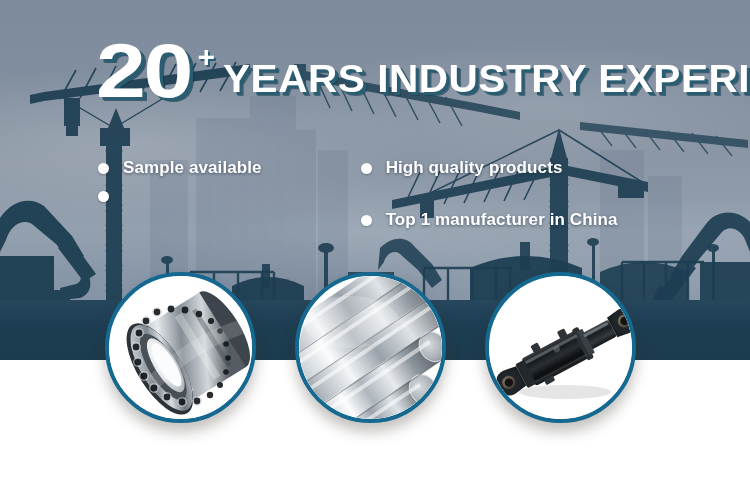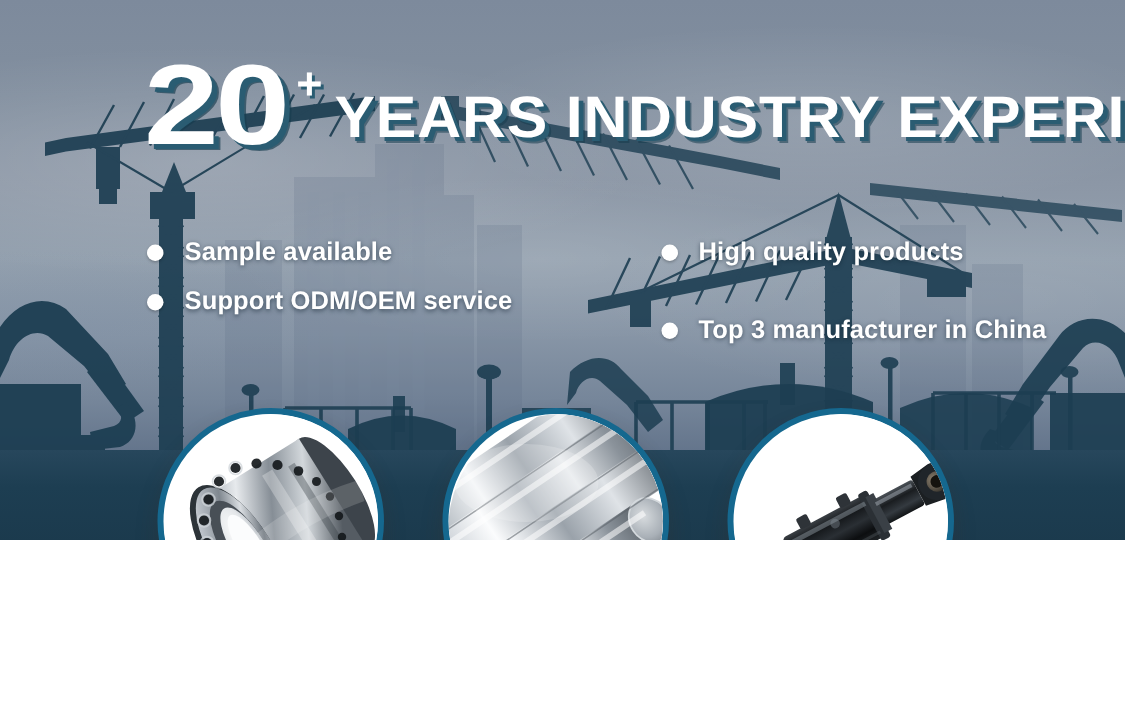--- a/index.html
+++ b/index.html
@@ -5,21 +5,21 @@
 <style>
   * { margin:0; padding:0; box-sizing:border-box; }
   html,body { background:#ffffff; }
   body {
     font-family:"Liberation Sans", sans-serif;
     width:750px; height:482px;
   }
 
   .banner {
     position:relative;
-    width:750px; height:360px;
+    width:750px; height:482px;
     overflow:hidden;
     background:#0f766e;
   }
 
   
   .sky {
     position:absolute; inset:0;
     background:
       linear-gradient(180deg,
         #7d8a9c 0%,
@@ -330,32 +330,31 @@
 
   <div class="features">
 
     <div class="feature-col col-left">
       <div class="feature-item">
         <span class="bullet"></span>
         <span class="feature-label">Sample available</span>
       </div>
       <div class="feature-item">
         <span class="bullet"></span>
-        <span class="feature-label">Support ODM/OEM service</span>
       </div>
     </div>
 
     <div class="feature-col col-right">
       <div class="feature-item">
         <span class="bullet"></span>
         <span class="feature-label">High quality products</span>
       </div>
       <div class="feature-item">
         <span class="bullet"></span>
-        <span class="feature-label">Top 3 manufacturer in China</span>
+        <span class="feature-label">Top 1 manufacturer in China</span>
       </div>
     </div>
   </div>
 
   <div class="circles">
 
     <div class="circle c1">
       <div class="circle-inner">
         <svg viewBox="0 0 151 151" width="151" height="151">
           <defs>

